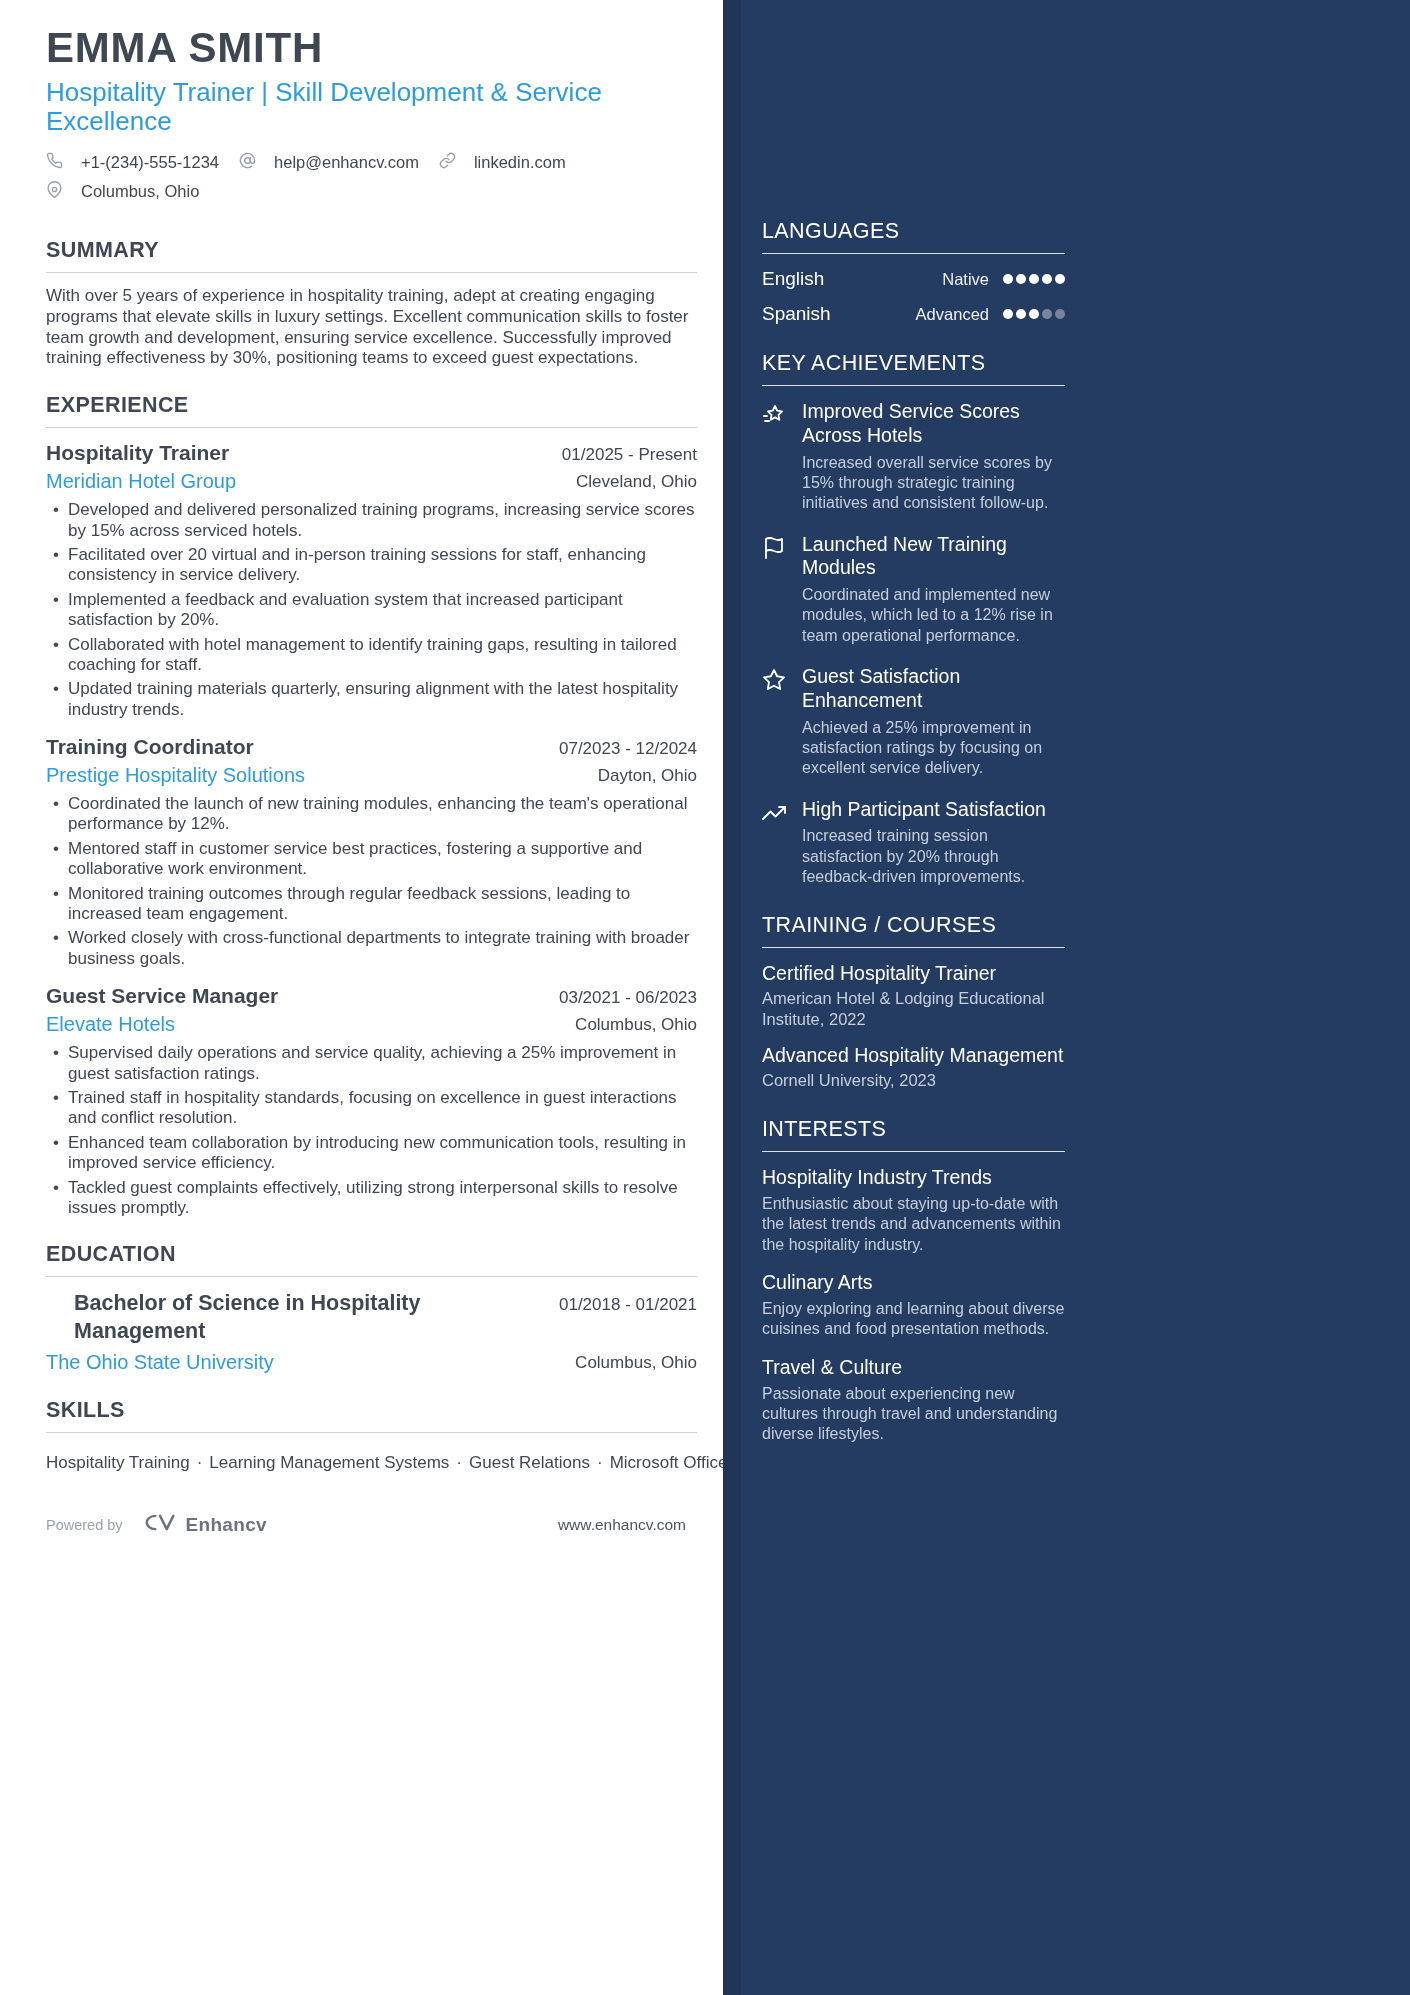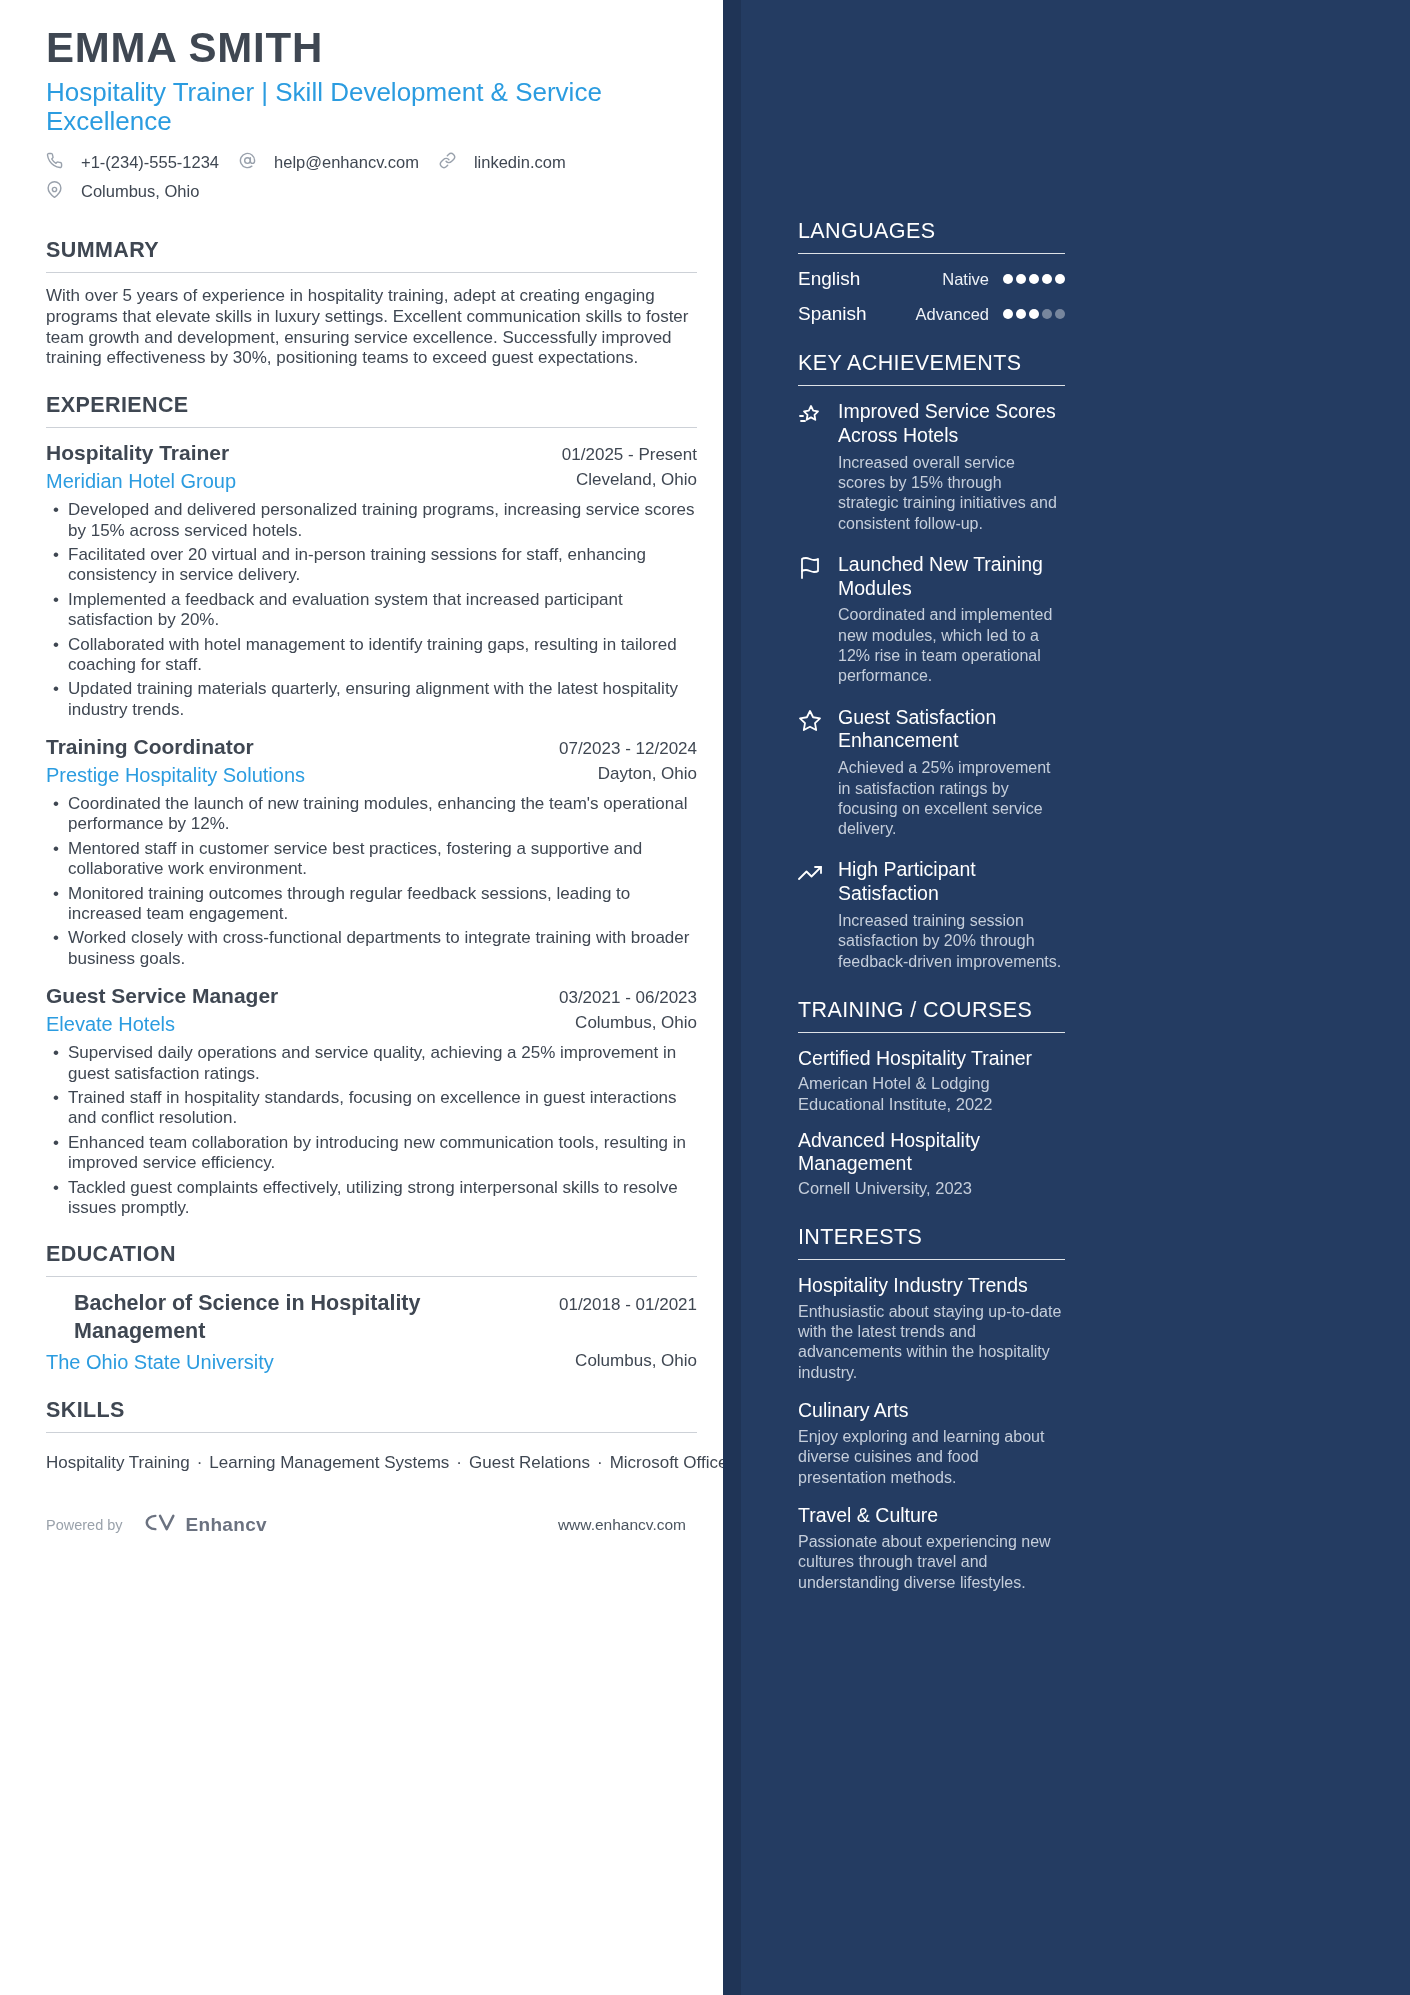--- a/index.html
+++ b/index.html
@@ -18,39 +18,39 @@
 
   .sec { margin-bottom:24px; }
   .sec-h { font-size:21.5px; font-weight:700; letter-spacing:0.4px; color:var(--text,#3f4752);
            padding-bottom:9px; border-bottom:1px solid #cdd1d7; margin-bottom:13px; }
   .summary-text { font-size:17px; line-height:1.22; }
 
   .job { margin-bottom:15px; }
   .job-row1 { display:flex; justify-content:space-between; align-items:baseline; }
   .job-title { font-size:21px; font-weight:700; }
   .job-dates { font-size:17px; white-space:nowrap; }
-  .job-row2 { display:flex; justify-content:space-between; align-items:flex-start; margin-top:5px; margin-bottom:7px; }
+  .job-row2 { display:flex; justify-content:space-between; align-items:center; margin-top:5px; margin-bottom:7px; }
   .job-company { font-size:20px; color:var(--accent,#2b9ce0); }
   .job-loc { font-size:17px; white-space:nowrap; }
   ul.bullets { list-style:none; }
   ul.bullets li { position:relative; padding-left:22px; font-size:17px; line-height:1.2; margin-bottom:4px; }
   ul.bullets li::before { content:"•"; position:absolute; left:7px; top:0; }
 
   .edu-degree { font-size:21.5px; font-weight:700; line-height:1.3; max-width:460px;margin-left:28px; }
   .skills-line { font-size:17px; line-height:1.95; }
   .skill { white-space:nowrap; }
   .sep { margin:0 7px; }
 
   
   .sidebar { flex:1; position:relative; background:var(--sidebar-bg,#243c62); color:#ffffff; }
   .sidebar::before { content:""; position:absolute; left:0; top:0; bottom:0; width:18px; background:rgba(0,0,0,0.12); }
   .side-inner { width:303px; margin-left:39px; padding-top:219px; }
   .side-h { font-size:21.5px; font-weight:400; letter-spacing:0.4px; color:#ffffff;
             padding-bottom:9px; border-bottom:1px solid rgba(255,255,255,0.85); margin-bottom:14px; }
-  .side-sec { margin-bottom:26px;margin-left:36px; }
+  .side-sec { margin-bottom:26px; }
 
   .lang-row { display:flex; align-items:center; margin-bottom:13px; }
   .lang-name { flex:1; font-size:19px; }
   .lang-level { font-size:16.5px; color:#eef2f7; margin-right:14px; }
   .dots { display:flex; gap:3px; }
   .dot { width:10px; height:10px; border-radius:50%; background:rgba(255,255,255,0.38); }
   .dot.filled { background:#ffffff; }
 
   .ach-item { display:flex; gap:16px; margin-bottom:19px; }
   .ach-icon { flex:none; width:24px; padding-top:3px; }

